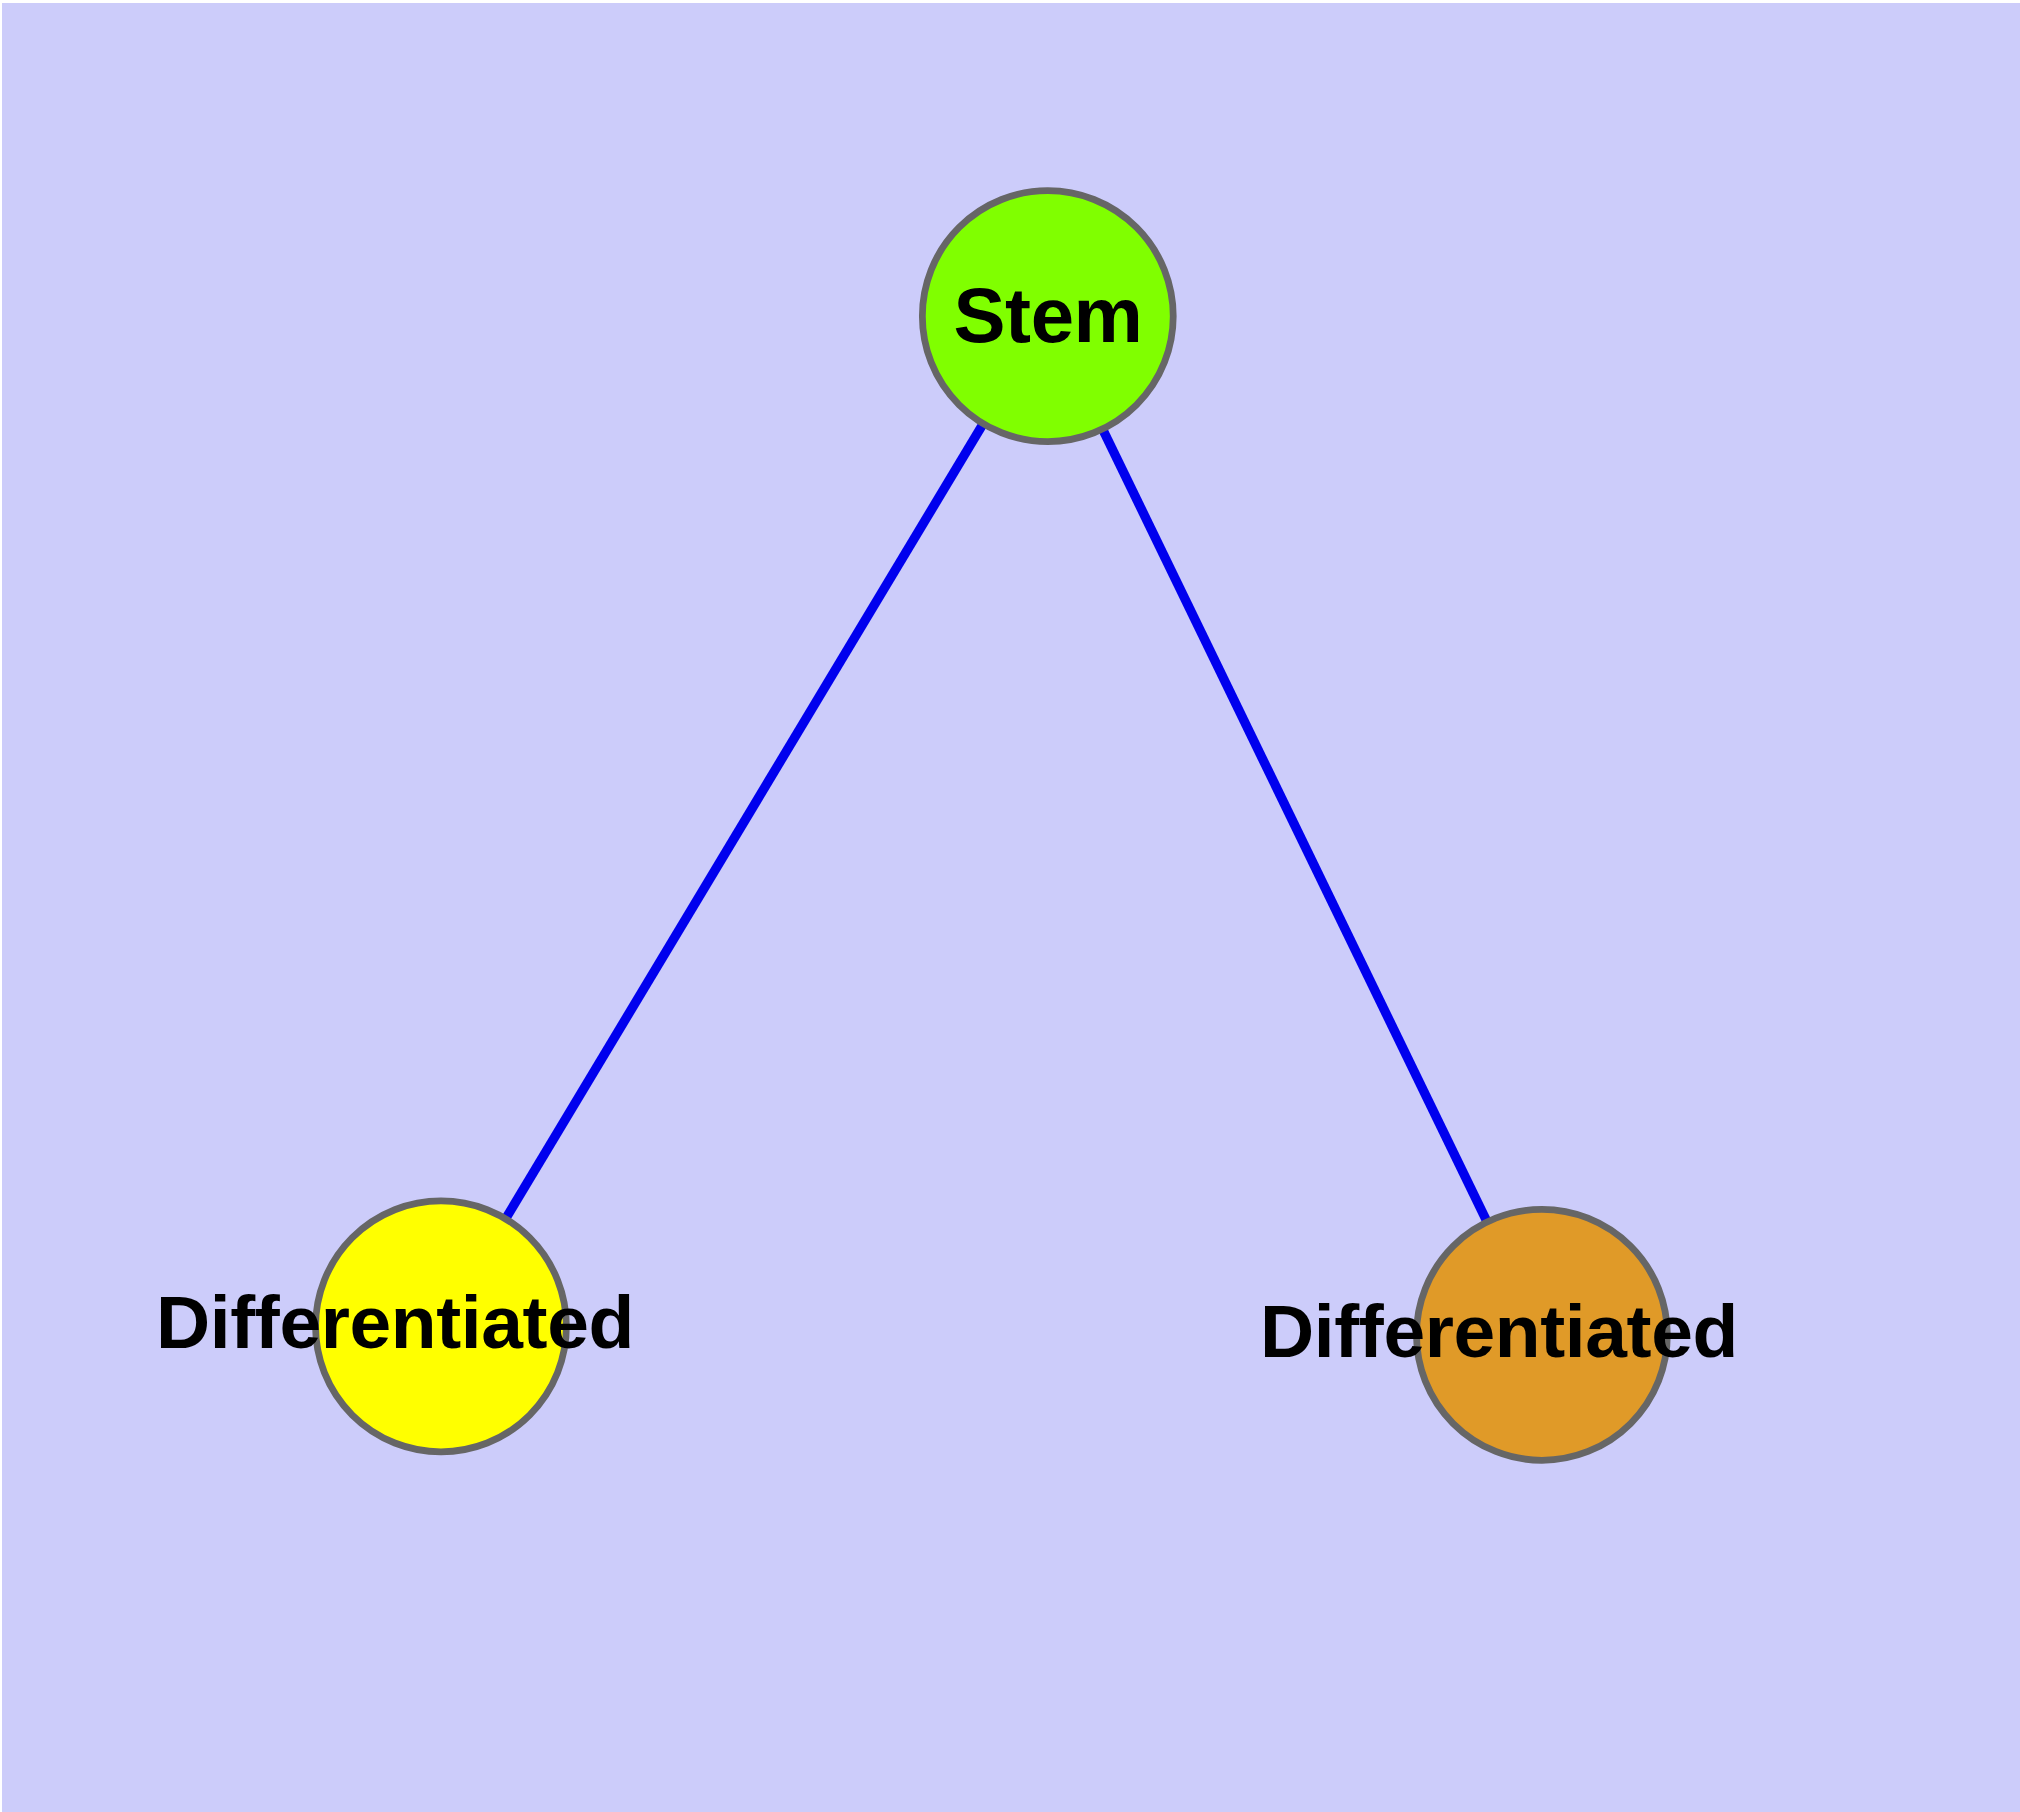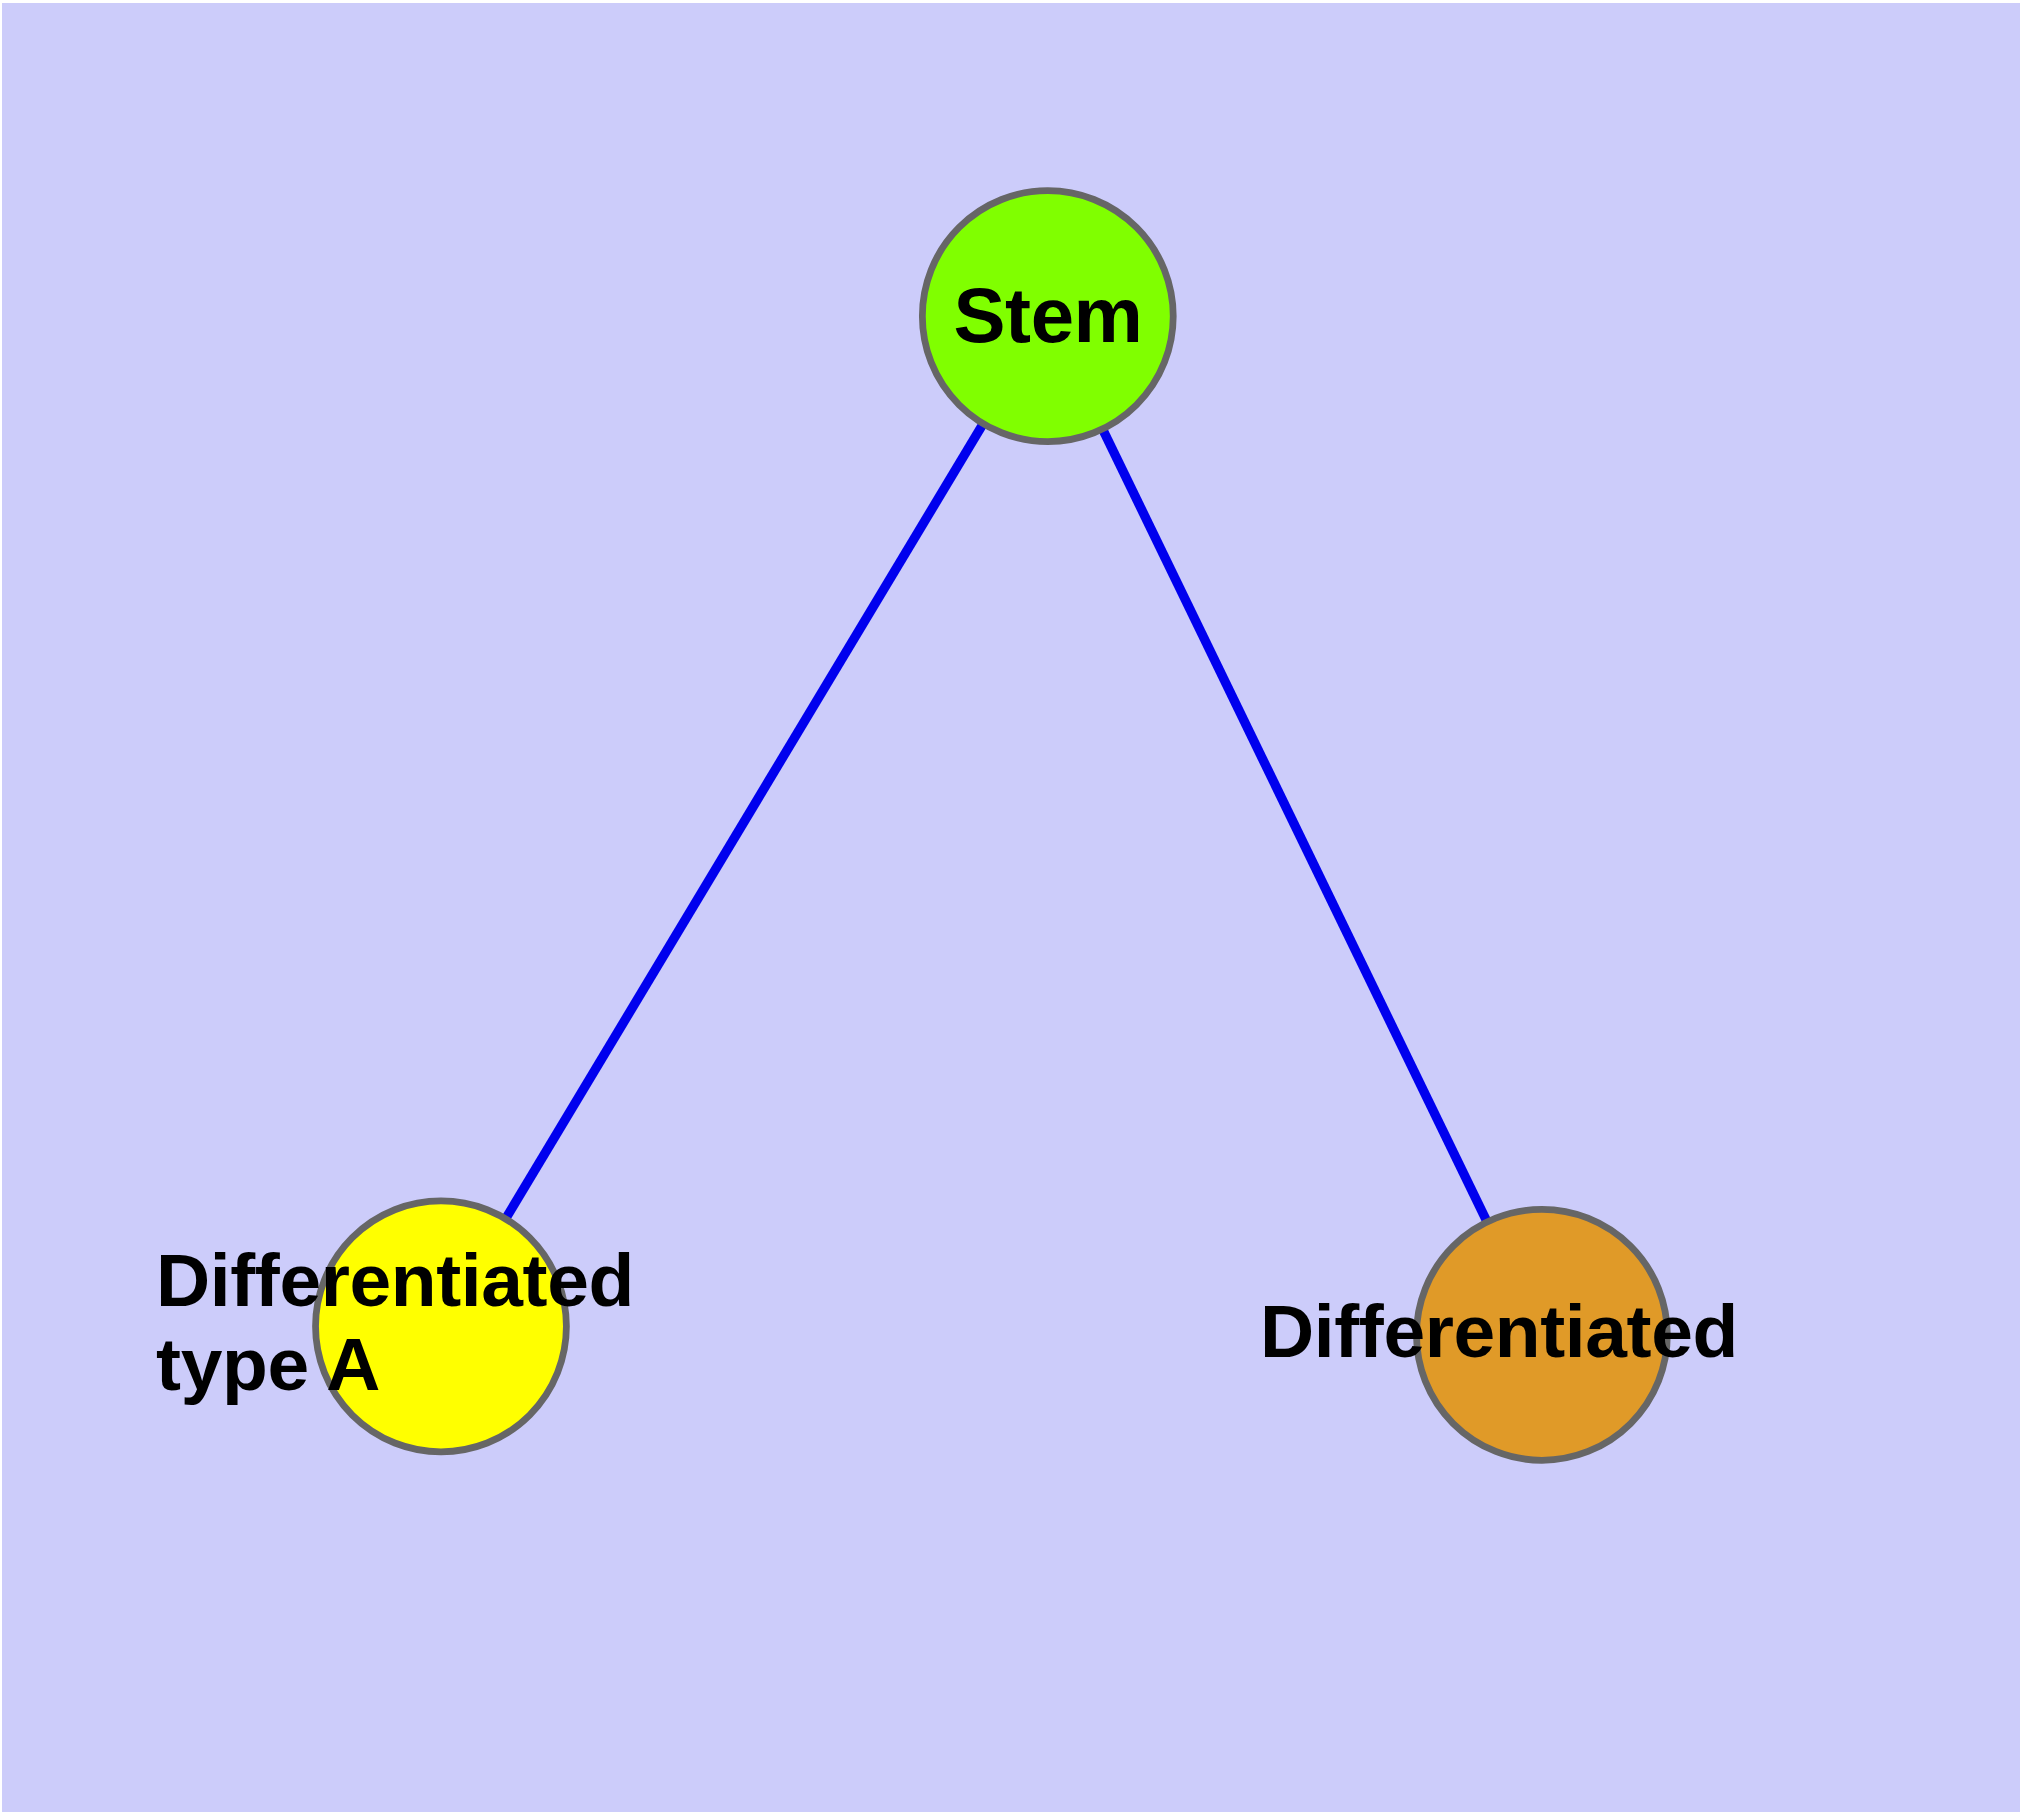--- a/index.html
+++ b/index.html
@@ -29,21 +29,21 @@
     top: 0;
     width: 2021px;
     height: 1812px;
   }
   .node-label {
     position: absolute;
     color: #000000;
     font-weight: bold;
     font-family: "Liberation Sans", sans-serif;
     white-space: pre;
-    text-align: left;
+    text-align: center;
     line-height: 1.12;
     letter-spacing: -0.4px;
     pointer-events: none;
   }
   #label-stem {
     font-size: 78px;
     left: 1048px;
     top: 316px;
     transform: translate(-50%, -50%);
   }
@@ -76,18 +76,18 @@
 
     <g>
       <circle class="node" cx="1236" cy="373" r="148" fill="#80ff00" stroke="#666666" stroke-width="8"></circle>
       <circle class="node" cx="520" cy="1565" r="148" fill="#ffff00" stroke="#666666" stroke-width="8"></circle>
       <circle class="node" cx="1819" cy="1575" r="148" fill="#e09a28" stroke="#666666" stroke-width="8"></circle>
     </g>
   </svg>
 
   <div class="node-label" id="label-stem">Stem</div>
 
-  <div class="node-label" id="label-type-a"><span>Differentiated</span><br><span>type A</span></div>
+  <div class="node-label" id="label-type-a"><span>Differentiated</span><br></div>
 
   <div class="node-label" id="label-type-b"><span>Differentiated</span><br></div>
 
 </div>
 
 
 </body></html>

